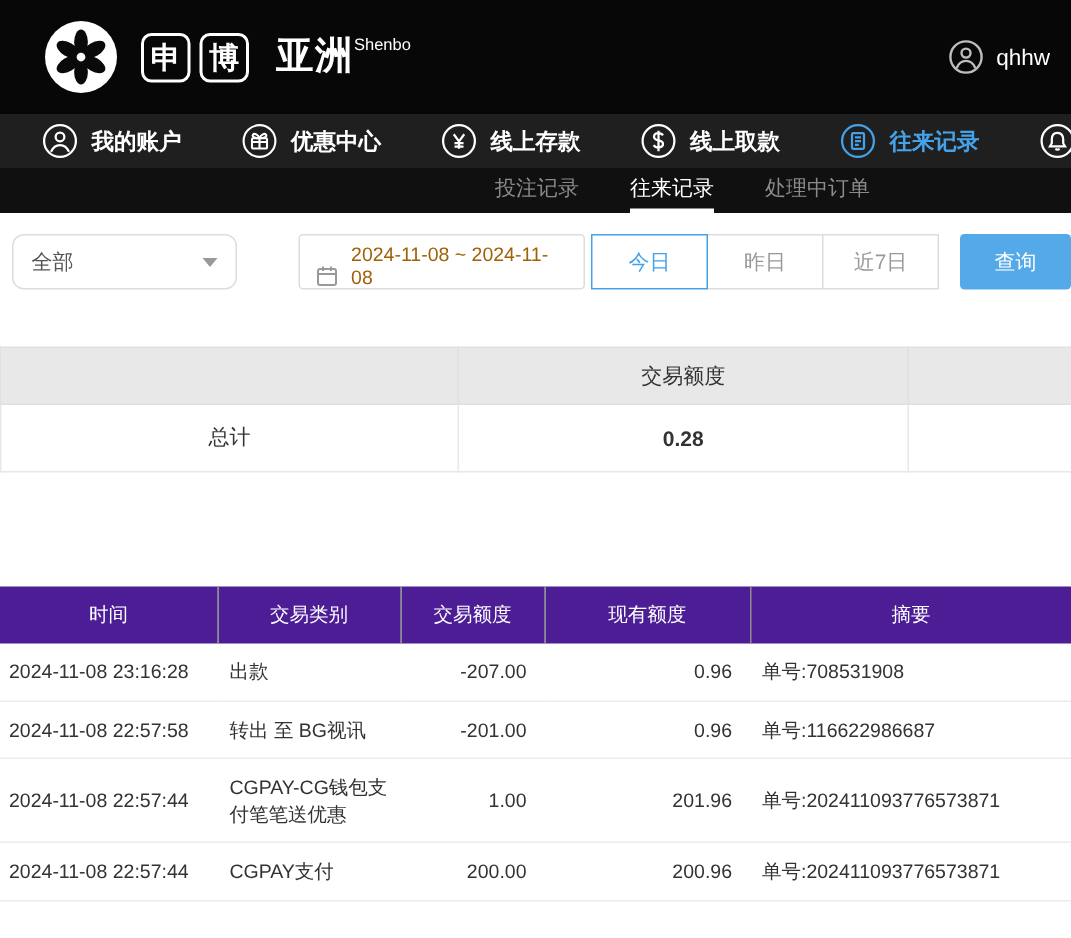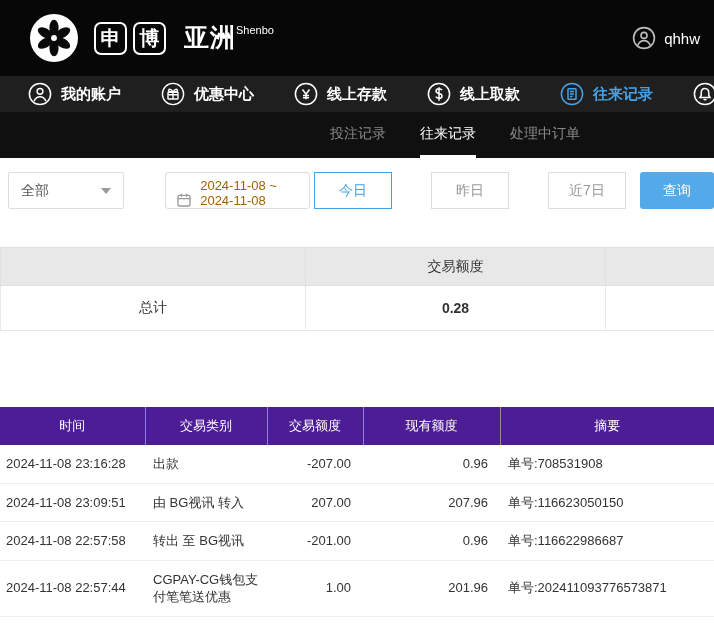--- a/index.html
+++ b/index.html
@@ -18,31 +18,31 @@
   .user-icon { width:24px; height:24px; color:#bdbdbd; flex:none; }
 
   
   .mainnav { height:36px; background:#1f1f1f; display:flex; align-items:center; gap:40px; padding-left:28px; overflow:hidden; }
   .nav-item { display:flex; align-items:center; gap:9px; color:#fff; font-size:15px; font-weight:bold; cursor:pointer; white-space:nowrap; flex:none; }
   .nav-item.active { color:#45a2e8; }
   .nav-icon { width:24px; height:24px; flex:none; }
   .nav-icon svg { display:block; }
 
   
-  .subnav { height:46px; background:#101010; display:flex; align-items:stretch; gap:34px; padding-left:330px; }
+  .subnav { height:30px; background:#101010; display:flex; align-items:stretch; gap:34px; padding-left:330px; }
   .subnav-item { color:#8a8a8a; font-size:14px; display:flex; align-items:center; border-bottom:3px solid transparent; cursor:pointer; white-space:nowrap; }
   .subnav-item.active { color:#fff; border-bottom-color:#fff; }
 
   
   .filterbar { padding:14px 0 14px 8px; display:flex; align-items:center; background:#fff; }
-  .select { width:153px; height:37px; border:1px solid #ddd; border-radius:2px; display:flex; align-items:center; justify-content:space-between; padding:0 12px; color:#555; font-size:14px; cursor:pointer; background:#fff; }
+  .select { width:153px; height:37px; border:1px solid #ddd; border-radius:8px; display:flex; align-items:center; justify-content:space-between; padding:0 12px; color:#555; font-size:14px; cursor:pointer; background:#fff; }
   .caret { width:0; height:0; border-left:5px solid transparent; border-right:5px solid transparent; border-top:6px solid #999; }
   .datebox { margin-left:41px; width:195px; height:37px; border:1px solid #ddd; border-radius:3px; display:flex; align-items:flex-end; gap:8px; padding:0 10px; color:#a16207; font-size:13px; cursor:pointer; background:#fff; }
   .cal-icon { width:16px; height:16px; color:#999; flex:none; }
-  .range-group { display:flex; margin-left:4px;gap:40px; }
+  .range-group { display:flex; margin-left:4px; }
   .range-btn { width:78px; height:37px; border:1px solid #ddd; background:#fff; color:#999; font-size:14px; display:flex; align-items:center; justify-content:center; margin-left:-1px; cursor:pointer; }
   .range-btn:first-child { margin-left:0; }
   .range-btn.active { border-color:#45a2e8; color:#45a2e8; position:relative; z-index:1; }
   .search-btn { margin-left:14px; width:74px; height:37px; background:#54a9e8; color:#fff; font-size:14px; border:none; border-radius:3px; cursor:pointer; flex:none; }
 
   
   .summary { margin-top:24px; width:100%; border-collapse:collapse; table-layout:fixed; }
   .summary th { background:#e8e8e8; height:38px; font-size:14px; font-weight:normal; color:#333; border:1px solid #e0e0e0; }
   .summary td { height:45px; border:1px solid #e8e8e8; text-align:center; font-size:14px; color:#333; }
   .summary .val { font-weight:bold; }
@@ -232,27 +232,20 @@
     </thead>
     <tbody>
       <tr>
         <td class="t-time">2024-11-08 23:16:28</td>
         <td class="t-cat">出款</td>
         <td class="t-amt">-207.00</td>
         <td class="t-bal">0.96</td>
         <td class="t-sum">单号:708531908</td>
       </tr>
       <tr>
-        <td class="t-time">2024-11-08 23:09:51</td>
-        <td class="t-cat">由 BG视讯 转入</td>
-        <td class="t-amt">207.00</td>
-        <td class="t-bal">207.96</td>
-        <td class="t-sum">单号:116623050150</td>
-      </tr>
-      <tr>
         <td class="t-time">2024-11-08 22:57:58</td>
         <td class="t-cat">转出 至 BG视讯</td>
         <td class="t-amt">-201.00</td>
         <td class="t-bal">0.96</td>
         <td class="t-sum">单号:116622986687</td>
       </tr>
       <tr>
         <td class="t-time">2024-11-08 22:57:44</td>
         <td class="t-cat">CGPAY-CG钱包支付笔笔送优惠</td>
         <td class="t-amt">1.00</td>

